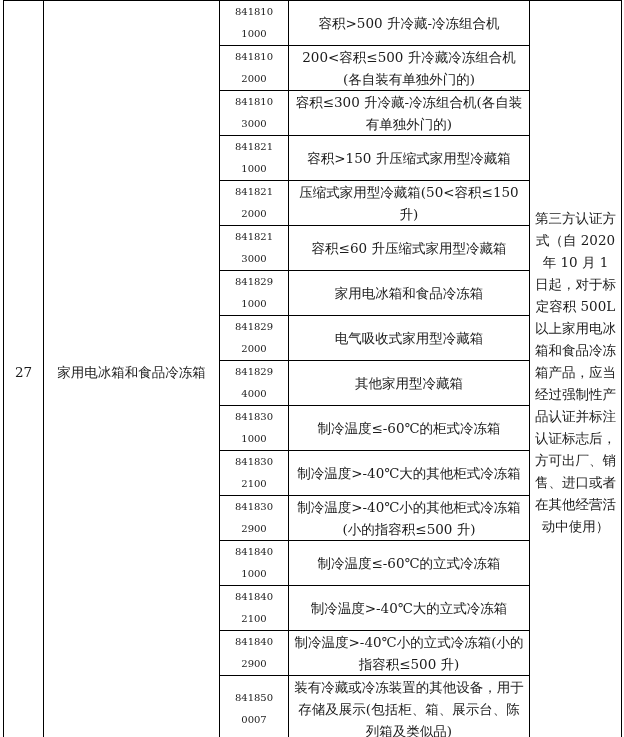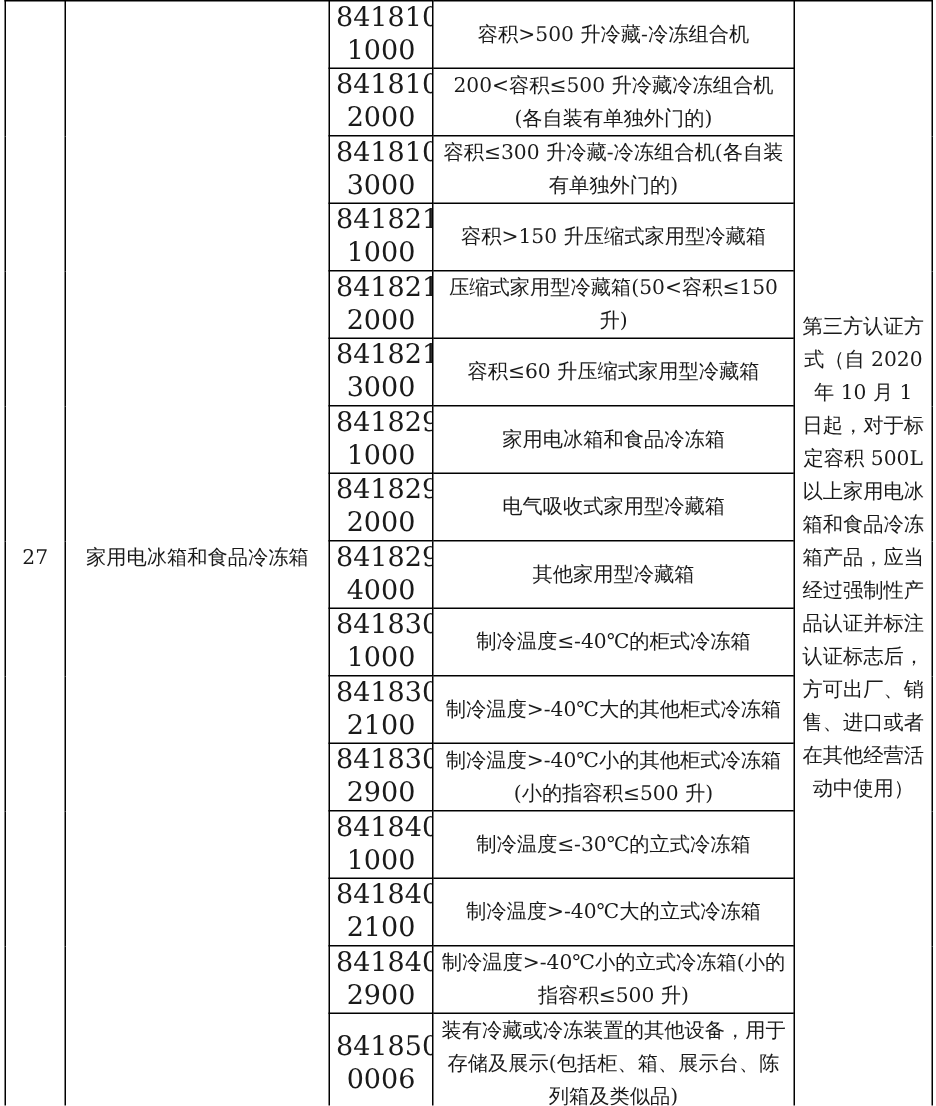--- a/index.html
+++ b/index.html
@@ -18,21 +18,21 @@
       text-align: center;
       vertical-align: middle;
       padding: 0 4px;
       line-height: 22px;
       overflow: hidden;
     }
     table.catalog tr.row { height: 44.5px; }
     table.catalog tr.row.tall { height: 67px; }
     td.c-no { width: 40px; }
     td.c-name { width: 176px; text-align: center; padding: 0 10px; }
-    td.c-code { width: 69px; font-size: 18px; line-height: 22px; padding: 0 2px; }
+    td.c-code { width: 69px; font-size: 10px; line-height: 22px; padding: 0 2px; }
     td.c-desc { width: 241px; padding: 0 6px; }
     td.c-note { width: 91px; padding: 0 4px; line-height: 24.5px; font-size: 13.5px; }
     .code-line { display: block; }
   </style>
 </head>
 <body>
 
 <table class="catalog">
   <colgroup>
     <col style="width:40px">
@@ -106,58 +106,58 @@
           <span class="code-line">841829</span>
           <span class="code-line">4000</span>
         </td>
       <td class="c-desc">其他家用型冷藏箱</td>
     </tr>
     <tr class="row">
       <td class="c-code">
           <span class="code-line">841830</span>
           <span class="code-line">1000</span>
         </td>
-      <td class="c-desc">制冷温度≤-40℃的柜式冷冻箱</td>
+      <td class="c-desc">制冷温度≤-60℃的柜式冷冻箱</td>
     </tr>
     <tr class="row">
       <td class="c-code">
           <span class="code-line">841830</span>
           <span class="code-line">2100</span>
         </td>
       <td class="c-desc">制冷温度&gt;-40℃大的其他柜式冷冻箱</td>
     </tr>
     <tr class="row">
       <td class="c-code">
           <span class="code-line">841830</span>
           <span class="code-line">2900</span>
         </td>
       <td class="c-desc">制冷温度&gt;-40℃小的其他柜式冷冻箱(小的指容积≤500 升)</td>
     </tr>
     <tr class="row">
       <td class="c-code">
           <span class="code-line">841840</span>
           <span class="code-line">1000</span>
         </td>
-      <td class="c-desc">制冷温度≤-30℃的立式冷冻箱</td>
+      <td class="c-desc">制冷温度≤-60℃的立式冷冻箱</td>
     </tr>
     <tr class="row">
       <td class="c-code">
           <span class="code-line">841840</span>
           <span class="code-line">2100</span>
         </td>
       <td class="c-desc">制冷温度&gt;-40℃大的立式冷冻箱</td>
     </tr>
     <tr class="row">
       <td class="c-code">
           <span class="code-line">841840</span>
           <span class="code-line">2900</span>
         </td>
       <td class="c-desc">制冷温度&gt;-40℃小的立式冷冻箱(小的指容积≤500 升)</td>
     </tr>
     <tr class="row tall">
       <td class="c-code">
           <span class="code-line">841850</span>
-          <span class="code-line">0006</span>
+          <span class="code-line">0007</span>
         </td>
       <td class="c-desc">装有冷藏或冷冻装置的其他设备，用于存储及展示(包括柜、箱、展示台、陈列箱及类似品)</td>
     </tr>
   </tbody>
 </table>
 
 </body></html>

